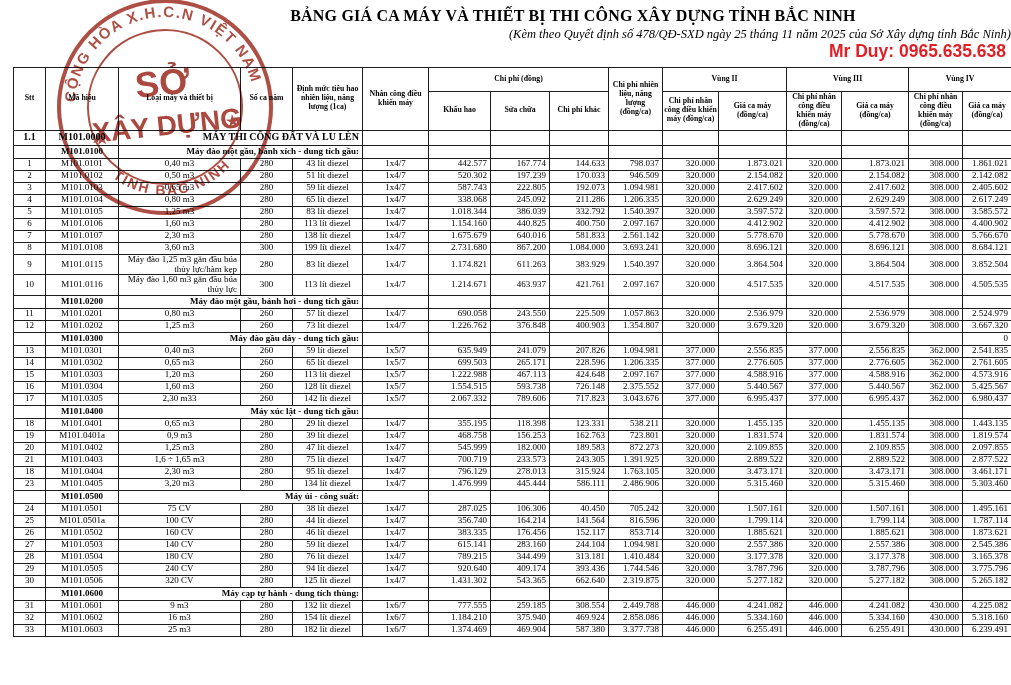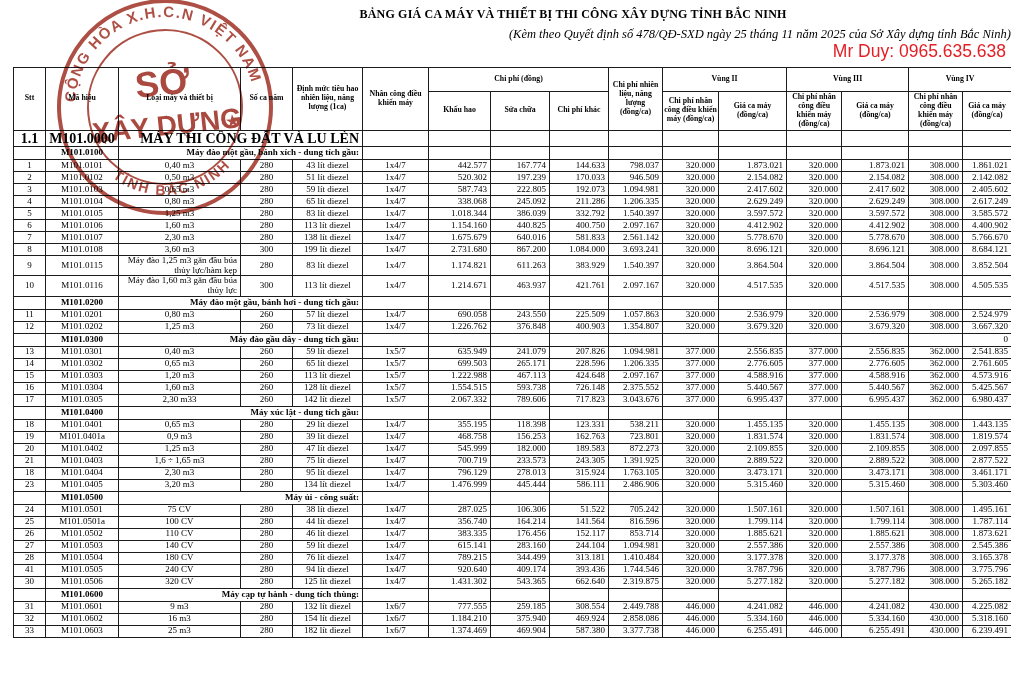--- a/index.html
+++ b/index.html
@@ -6,31 +6,31 @@
   html,body { width: 1011px; height: 685px; }
   body {
     position: relative;
     background: #ffffff;
     font-family: "Liberation Serif", serif;
     color: #000;
     overflow: hidden;
   }
   .title {
     position: absolute; top: 7px; left: 135px; right: 0;
-    text-align: center; font-weight: bold; font-size: 12px;
+    text-align: center; font-weight: bold; font-size: 16px;
     letter-spacing: .2px;
   }
   .subtitle {
     position: absolute; top: 27px; left: 0; width: 100%;
     text-align: right; font-style: italic; font-size: 12.5px;
   }
   .contact {
     position: absolute; top: 41px; right: 5px;
     font-family: "Liberation Sans", sans-serif;
-    font-weight: normal; font-size: 17.5px; color: #e31e24; text-align: right;
+    font-weight: bold; font-size: 17.5px; color: #e31e24; text-align: right;
   }
   table.price {
     position: absolute; top: 67px; left: 13px; width: 998px;
     border-collapse: collapse; table-layout: fixed;
     font-size: 9px;
     border: 1.5px solid #000;
   }
   .price th, .price td {
     border: 1px solid #1c1c1c;
     overflow: hidden;
@@ -40,21 +40,21 @@
     font-size: 7.8px; font-weight: bold; text-align: center;
     padding: 1px 1px; line-height: 1.15;
   }
   .price thead tr.h1 th { height: 24px; }
   .price thead tr.h2 th { height: 34px; }
   .price td { height: 12px; line-height: 1.08; padding: 0 3px; }
   td.c { text-align: center; }
   td.r { text-align: right; }
   td.l { text-align: right; }
   td.b { font-weight: bold; }
-  tr.sec1 td { font-weight: bold; font-size: 14px; height: 15px; }
+  tr.sec1 td { font-weight: bold; font-size: 10px; height: 15px; }
   tr.sec2 td { height: 13px; }
   .stamp {
     position: absolute; left: 52px; top: -6px;
     width: 226px; height: 226px;
     opacity: .86;
     mix-blend-mode: multiply;
     transform: rotate(-6deg);
     pointer-events: none;
     z-index: 5;
   }
@@ -625,21 +625,21 @@
       </tr>
       <tr>
         <td class="c">24</td>
         <td class="c">M101.0501</td>
         <td class="c">75 CV</td>
         <td class="c">280</td>
         <td class="c">38 lít diezel</td>
         <td class="c">1x4/7</td>
         <td class="r">287.025</td>
         <td class="r">106.306</td>
-        <td class="r">51.522</td>
+        <td class="r">40.450</td>
         <td class="r">705.242</td>
         <td class="r">320.000</td>
         <td class="r">1.507.161</td>
         <td class="r">320.000</td>
         <td class="r">1.507.161</td>
         <td class="r">308.000</td>
         <td class="r">1.495.161</td>
       </tr>
       <tr>
         <td class="c">25</td>
@@ -655,21 +655,21 @@
         <td class="r">320.000</td>
         <td class="r">1.799.114</td>
         <td class="r">320.000</td>
         <td class="r">1.799.114</td>
         <td class="r">308.000</td>
         <td class="r">1.787.114</td>
       </tr>
       <tr>
         <td class="c">26</td>
         <td class="c">M101.0502</td>
-        <td class="c">110 CV</td>
+        <td class="c">160 CV</td>
         <td class="c">280</td>
         <td class="c">46 lít diezel</td>
         <td class="c">1x4/7</td>
         <td class="r">383.335</td>
         <td class="r">176.456</td>
         <td class="r">152.117</td>
         <td class="r">853.714</td>
         <td class="r">320.000</td>
         <td class="r">1.885.621</td>
         <td class="r">320.000</td>
@@ -707,21 +707,21 @@
         <td class="r">313.181</td>
         <td class="r">1.410.484</td>
         <td class="r">320.000</td>
         <td class="r">3.177.378</td>
         <td class="r">320.000</td>
         <td class="r">3.177.378</td>
         <td class="r">308.000</td>
         <td class="r">3.165.378</td>
       </tr>
       <tr>
-        <td class="c">41</td>
+        <td class="c">29</td>
         <td class="c">M101.0505</td>
         <td class="c">240 CV</td>
         <td class="c">280</td>
         <td class="c">94 lít diezel</td>
         <td class="c">1x4/7</td>
         <td class="r">920.640</td>
         <td class="r">409.174</td>
         <td class="r">393.436</td>
         <td class="r">1.744.546</td>
         <td class="r">320.000</td>

